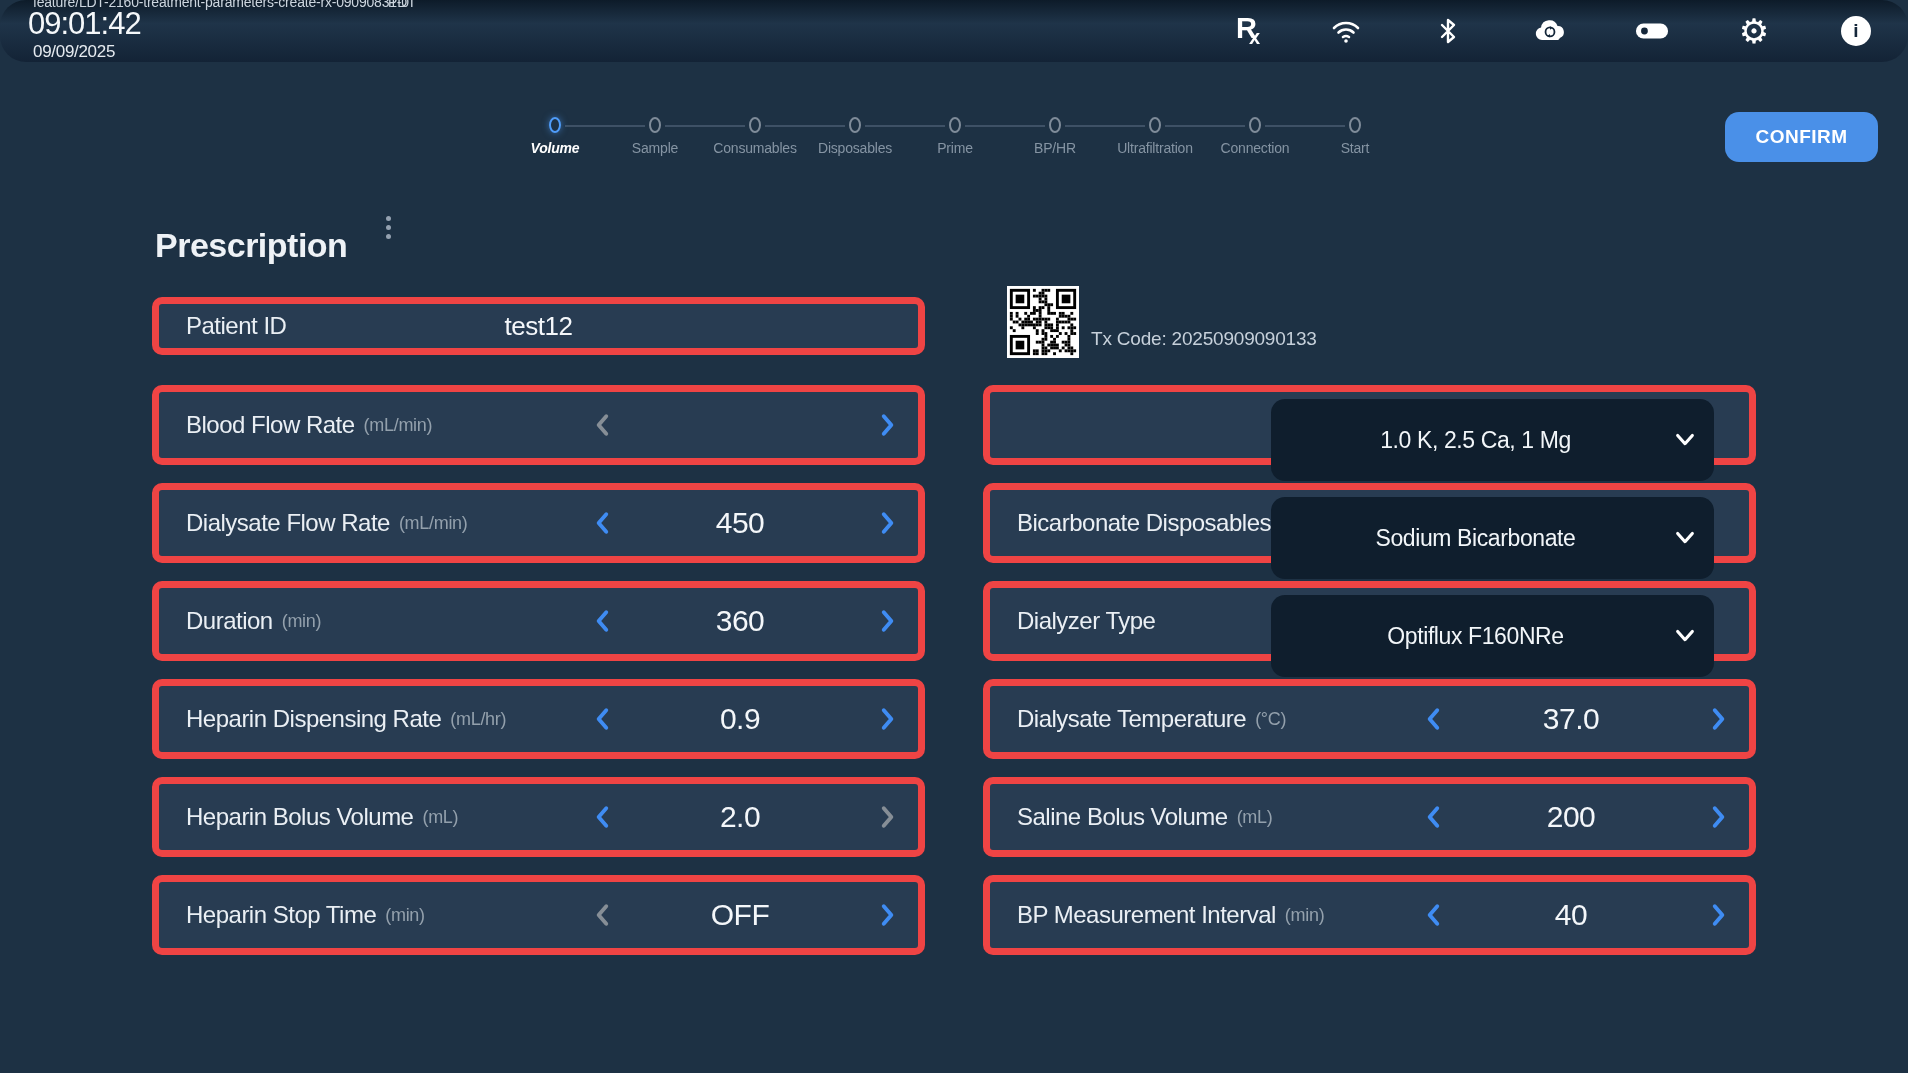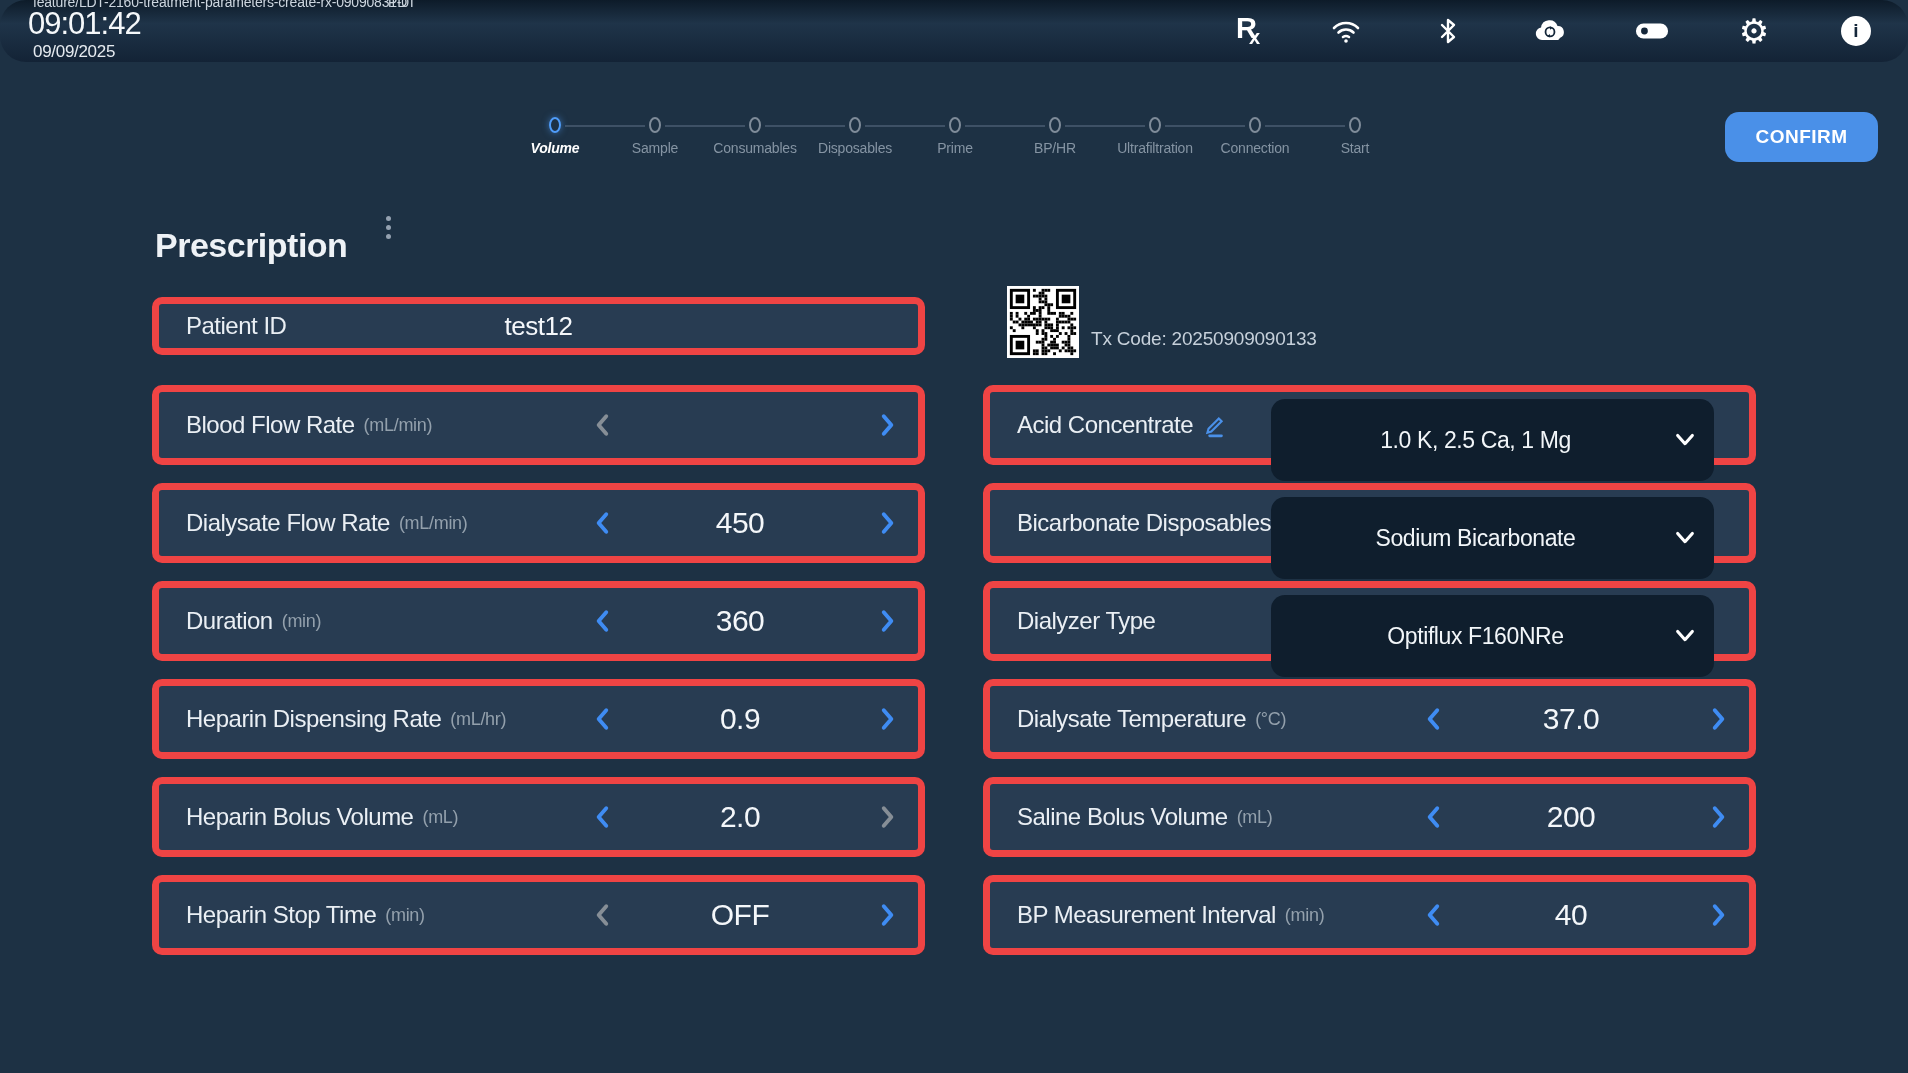--- a/index.html
+++ b/index.html
@@ -456,29 +456,20 @@
           <rect x="10" y="23" width="1" height="1" fill="#000"></rect>
           <rect x="12" y="23" width="1" height="1" fill="#000"></rect>
           <rect x="13" y="23" width="1" height="1" fill="#000"></rect>
           <rect x="16" y="23" width="1" height="1" fill="#000"></rect>
           <rect x="22" y="23" width="1" height="1" fill="#000"></rect>
         </svg></div>
     <div class="tx-code">Tx Code: 20250909090133</div>
   </div>
 
   <div class="row col-r" style="top:385px">
-    <div class="row-label">
-      <span class="lbl">Acid Concentrate</span>
-      <span class="edit-ico">
-        <svg width="26" height="26" viewBox="0 0 24 24">
-            <path d="M6 15.5 L15.5 6 l2.6 2.6 L8.6 18.1 l-3.6 1 z" fill="none" stroke="currentColor" stroke-width="2"></path>
-            <path d="M7 22 h11" stroke="currentColor" stroke-width="2.4" stroke-linecap="round"></path>
-          </svg>
-      </span>
-    </div>
     <div class="dropdown">
       <span class="dd-val">1.0 K, 2.5 Ca, 1 Mg</span>
       <span class="dd-chev"><svg width="22" height="18" viewBox="0 0 24 18">
             <polyline points="4 4 12 13 20 4" fill="none" stroke="currentColor" stroke-width="3.4" stroke-linecap="round" stroke-linejoin="round"></polyline>
           </svg></span>
     </div>
   </div>
 
   <div class="row col-r" style="top:483px">
     <div class="row-label">

